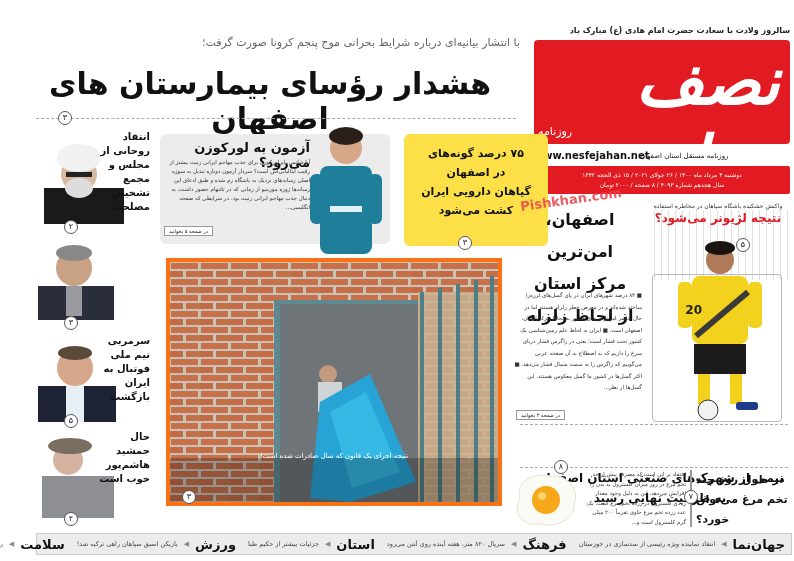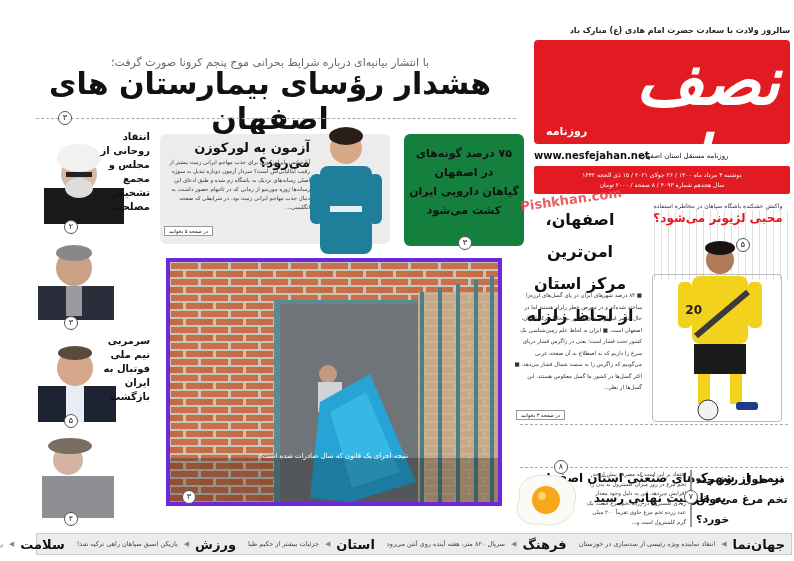--- a/index.html
+++ b/index.html
@@ -4,50 +4,50 @@
 <style>
   * { box-sizing: border-box; margin: 0; padding: 0; }
   html, body { width: 794px; height: 561px; overflow: hidden; background: #ffffff; }
   body { position: relative; font-family: "DejaVu Sans", sans-serif; direction: rtl; color: #111; }
   .abs { position: absolute; }
 
   
   #masthead-tagline { left: 560px; top: 26px; width: 230px; text-align: right; font-size: 8px; font-weight: bold; color: #222; }
   #masthead-logo { left: 534px; top: 40px; width: 256px; height: 104px; background: #e21a22; border-radius: 4px; overflow: hidden; }
   #logo-text { position: absolute; right: 10px; top: 2px; font-family: "DejaVu Serif", serif; font-size: 66px; font-weight: bold; color: #fff; letter-spacing: -2px; font-style: italic; line-height: 1.2; }
-  #logo-sub { position: absolute; left: 12px; bottom: 6px; font-size: 11px; font-weight: bold; color: #fff; }
+  #logo-sub { position: absolute; left: 4px; bottom: 6px; font-size: 11px; font-weight: normal; color: #fff; }
   #masthead-url { left: 534px; top: 150px; font-size: 10px; font-weight: bold; color: #111; direction: ltr; text-align: right; }
   #masthead-desc { left: 640px; top: 152px; width: 150px; text-align: left; font-size: 7px; color: #111; }
   #dateline { left: 534px; top: 166px; width: 256px; height: 28px; background: #e21a22; color: #fff; font-size: 6px; text-align: center; padding-top: 4px; line-height: 10px; border-radius: 2px; }
   #watermark { left: 520px; top: 192px; font-size: 13px; color: #e8424a; opacity: 0.85; font-weight: bold; direction: ltr; transform: rotate(-8deg); }
 
   
-  #kicker { left: 20px; top: 36px; width: 500px; text-align: center; font-size: 11px; color: #666; margin-top: 20px; }
+  #kicker { left: 20px; top: 36px; width: 500px; font-size: 11px; color: #666; }
   #main-headline { left: 20px; top: 66px; width: 500px; text-align: center; font-size: 30px; font-weight: bold; color: #111; letter-spacing: -1px; }
   .dotted-rule { border-top: 1px dashed #aaa; height: 0; }
   .page-ref { width: 14px; height: 14px; border: 1px solid #555; border-radius: 50%; font-size: 8px; text-align: center; line-height: 12px; background: #fff; color: #222; }
 
   
   .side-item { left: 6px; width: 150px; }
   .side-photo { position: absolute; left: 28px; border-radius: 50% 50% 0 0; }
   .side-text { position: absolute; right: 6px; text-align: right; font-weight: bold; font-size: 10px; line-height: 14px; color: #111; }
   .side-small { font-size: 6px; color: #444; font-weight: normal; line-height: 9px; }
 
   
   #zenit-box { left: 160px; top: 134px; width: 230px; height: 110px; background: #ececec; border-radius: 6px; }
   #zenit-title { position: absolute; right: 80px; top: 6px; font-size: 13px; font-weight: bold; }
   #zenit-body { position: absolute; right: 80px; top: 24px; width: 145px; font-size: 5.5px; line-height: 9px; color: #333; text-align: right; }
   #zenit-more { position: absolute; left: 4px; bottom: 8px; font-size: 5px; background: #fff; padding: 1px 4px; border: 1px solid #999; }
   #zenit-player { left: 310px; top: 126px; width: 72px; height: 128px; }
 
   
-  #herbs-box { left: 404px; top: 134px; width: 120px; height: 112px; background: #15803d; border-radius: 6px; text-align: center; padding-top: 10px; font-size: 11px; font-weight: bold; line-height: 19px; }
-
-  
-  #center-photo { left: 166px; top: 258px; width: 336px; height: 248px; border: 4px solid #6d28d9; overflow: hidden; }
+  #herbs-box { left: 404px; top: 134px; width: 144px; height: 112px; background: #fde047; border-radius: 6px; text-align: center; padding-top: 10px; font-size: 11px; font-weight: bold; line-height: 19px; }
+
+  
+  #center-photo { left: 166px; top: 258px; width: 336px; height: 248px; border: 4px solid #f97316; overflow: hidden; }
   #photo-caption-kicker { position: absolute; left: 0; width: 100%; bottom: 42px; text-align: center; font-size: 7px; color: #fff; }
   #photo-caption { position: absolute; left: 0; width: 100%; bottom: 14px; text-align: center; font-size: 14px; font-weight: bold; color: #fff; text-shadow: 0 0 3px #000; }
 
   
   #quake-head { left: 520px; top: 204px; width: 120px; text-align: center; font-size: 16px; font-weight: bold; line-height: 32px; }
   #quake-body { left: 514px; top: 290px; width: 128px; text-align: right; font-size: 5.5px; line-height: 11.5px; color: #333; }
   #quake-more { left: 516px; top: 410px; font-size: 5px; border: 1px solid #999; padding: 1px 4px; }
 
   
   #sepahan-kicker { left: 648px; top: 202px; width: 140px; text-align: center; font-size: 6px; color: #333; }
@@ -118,20 +118,21 @@
   <div class="side-text" style="top:2px;width:56px;">سرمربی تیم ملی فوتبال به ایران بازگشت</div>
 </div>
 <div class="abs page-ref" style="left:64px;top:414px;">۵</div>
 
 <div class="abs side-item" style="top:426px;height:94px;">
   <svg class="side-photo" style="top:4px;" width="80" height="88">
     <rect x="8" y="46" width="72" height="42" fill="#8d8f94"></rect>
     <circle cx="34" cy="30" r="15" fill="#d4b4a0"></circle>
     <ellipse cx="36" cy="16" rx="22" ry="8" fill="#7a6e60"></ellipse>
   </svg>
+  <div class="side-text" style="top:4px;width:56px;">حال جمشید هاشم‌پور خوب است</div>
 </div>
 <div class="abs page-ref" style="left:64px;top:512px;">۴</div>
 
 <div id="zenit-box" class="abs">
   <div id="zenit-title">آزمون به لورکوزن می‌رود؟</div>
   <div id="zenit-body">آیا شانس بایرلورکوزن برای جذب مهاجم ایرانی زنیت بیشتر از رقیب ایتالیایی‌اش است؟ سردار آزمون دوباره تبدیل به سوژه اصلی رسانه‌های نزدیک به باشگاه رم شده و طبق ادعای این رسانه‌ها ژوزه مورینیو از زمانی که در تاتنهام حضور داشت، به دنبال جذب مهاجم ایرانی زنیت بود. در شرایطی که صفحه انگلیسی...</div>
   <div id="zenit-more">در صفحه ۵ بخوانید</div>
 </div>
 <svg id="zenit-player" class="abs" viewBox="0 0 72 128">
   <rect x="10" y="40" width="52" height="88" rx="8" fill="#1f7f9a"></rect>
@@ -186,21 +187,21 @@
 <div id="quake-head" class="abs">
   <div>اصفهان، امن‌ترین</div>
   <div>مرکز استان</div>
   <div>از لحاظ زلزله</div>
 </div>
 <div id="quake-body" class="abs">■ ۸۳ درصد شهرهای ایران در پای گسل‌های لرزه‌زا ساخته شده‌اند و در معرض خطر زلزله هستند اما در حال حاضر امن‌ترین جای کشور به لحاظ مرکز استان، اصفهان است. ■ ایران به لحاظ علم زمین‌شناسی یک کشور تحت فشار است؛ یعنی در زاگرس فشار دریای سرخ را داریم که به اصطلاح به آن صفحه عربی می‌گوییم که زاگرس را به سمت شمال فشار می‌دهد. ■ اکثر گسل‌ها در کشور ما گسل معکوس هستند. این گسل‌ها از نظر...</div>
 <div id="quake-more" class="abs">در صفحه ۳ بخوانید</div>
 
 <div id="sepahan-lines" class="abs"></div>
 <div id="sepahan-kicker" class="abs">واکنش خشکنده باشگاه سپاهان در مخاطره استفاده</div>
-<div id="sepahan-title" class="abs">محبی لژیونر می‌شود؟</div>
+<div id="sepahan-title" class="abs">نتیجه لژیونر می‌شود؟</div>
 <div class="abs page-ref" style="left:736px;top:238px;">۵</div>
 <div id="sepahan-frame" class="abs"></div>
 <svg class="abs" style="left:656px;top:236px;" width="126" height="186" viewBox="0 0 126 186">
   <circle cx="64" cy="24" r="14" fill="#b07a58"></circle>
   <ellipse cx="64" cy="12" rx="15" ry="7" fill="#1a1410"></ellipse>
   <rect x="36" y="40" width="56" height="68" rx="8" fill="#f2d21c"></rect>
   <rect x="22" y="46" width="14" height="46" rx="5" fill="#f2d21c"></rect>
   <rect x="92" y="46" width="14" height="46" rx="5" fill="#f2d21c"></rect>
   <path d="M40 100 L92 56" stroke="#3a3a3a" stroke-width="6"></path>
   <text x="46" y="78" font-size="12" font-weight="bold" fill="#222" font-family="DejaVu Sans, sans-serif">20</text>

